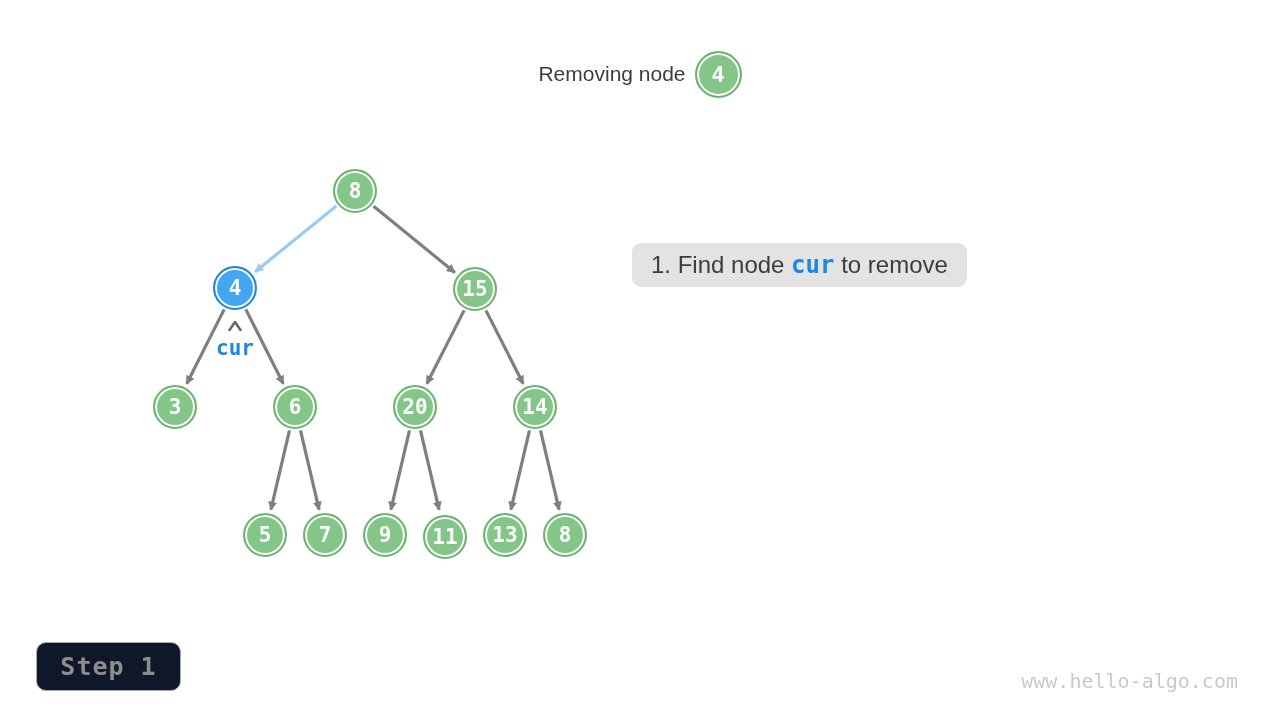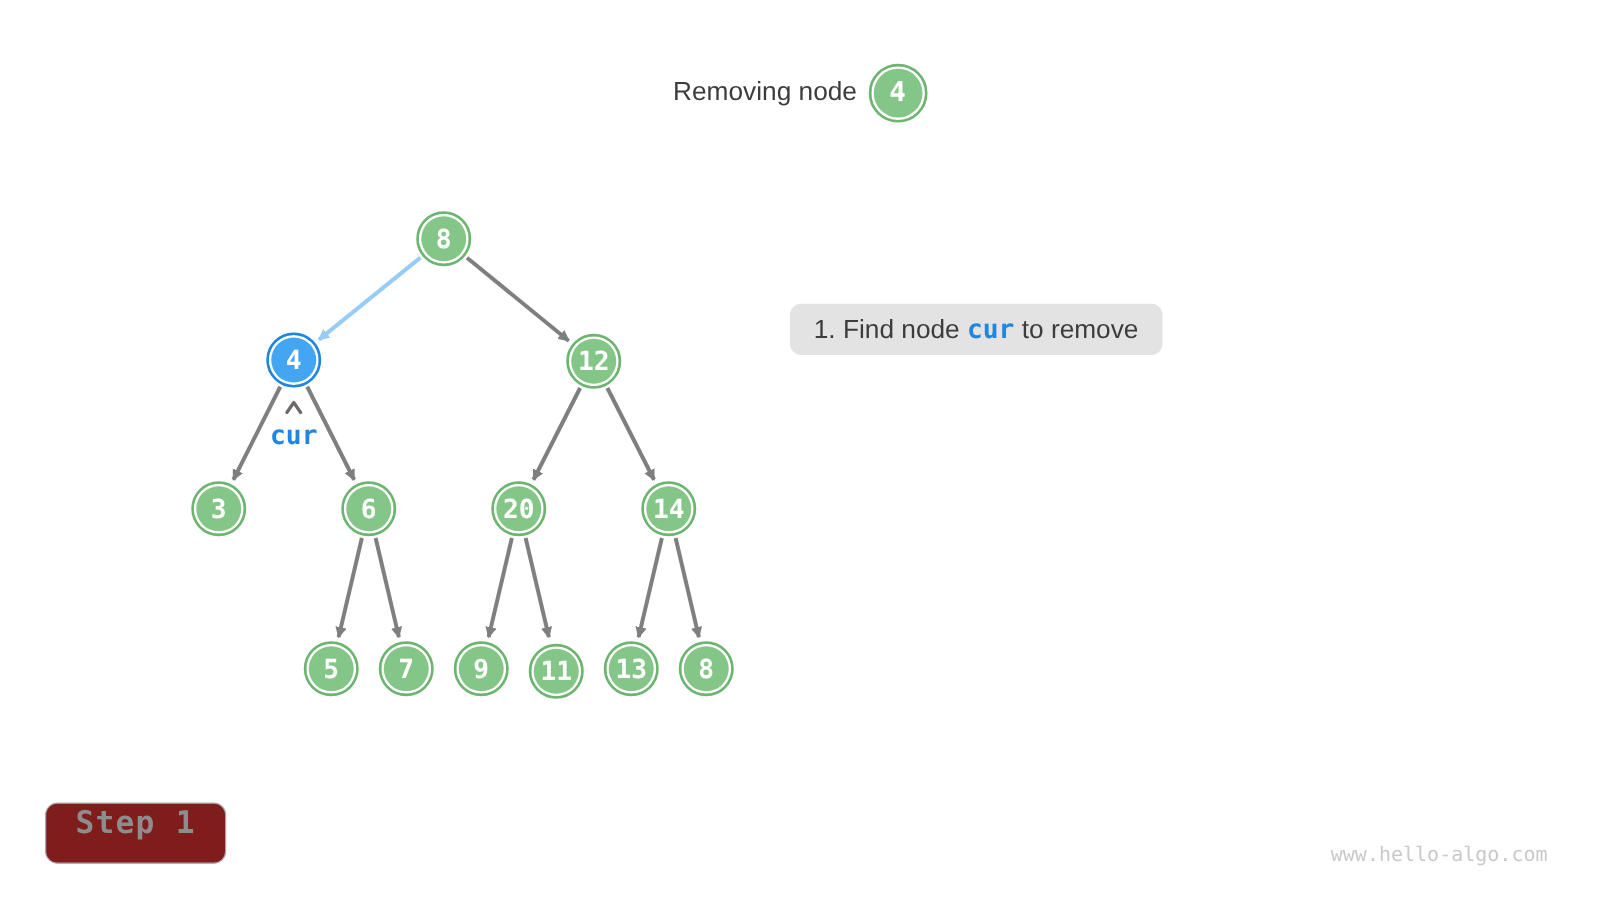--- a/index.html
+++ b/index.html
@@ -50,43 +50,43 @@
     position:absolute;left:200px;top:336px;width:70px;text-align:center;
     font-family:"DejaVu Sans Mono",monospace;font-weight:bold;font-size:21px;
     color:var(--cur-blue,#1f87e0);
   }
 
   
   .annotation{
     position:absolute;left:632px;top:243px;
     background:var(--annotation-bg,#e3e3e3);
     border-radius:9px;padding:8px 19px;
-    font-size:21px;color:var(--text-dark,#3c3c3c);
+    font-size:24px;color:var(--text-dark,#3c3c3c);
     white-space:pre;
   }
   .cur-inline{
     font-family:"DejaVu Sans Mono",monospace;font-weight:bold;
     color:var(--cur-blue,#1f87e0);
   }
 
   
   .step-box{
     position:absolute;left:36px;top:642px;width:145px;height:49px;
     box-sizing:border-box;border:1.5px solid #a8a8a8;border-radius:10px;
-    background:#7f1d1d;display:flex;align-items:flex-start;justify-content:center;
+    background:#0f172a;display:flex;align-items:center;justify-content:center;
   }
   .step-box span{
     font-family:"DejaVu Sans Mono",monospace;font-weight:bold;font-size:25px;
     letter-spacing:1px;color:var(--step-gray,#8d8d8d);
   }
 
   
   .watermark{
     position:absolute;right:42px;bottom:27px;
-    font-family:"DejaVu Sans Mono",monospace;font-size:16px;
+    font-family:"DejaVu Sans Mono",monospace;font-size:20px;
     color:var(--watermark-gray,#c9c9c9);
   }
 </style>
 </head>
 <body>
 
 <div class="canvas">
 
   <div class="title">
     <span>Removing node</span>
@@ -115,21 +115,21 @@
         <line x1="420.5" y1="430.4" x2="439.1" y2="509.7" class="edge normal" marker-end="url(#arrow-gray)"></line>
         <line x1="529.5" y1="430.4" x2="510.9" y2="509.7" class="edge normal" marker-end="url(#arrow-gray)"></line>
         <line x1="540.5" y1="430.4" x2="559.1" y2="509.7" class="edge normal" marker-end="url(#arrow-gray)"></line>
       </g>
     <polyline class="caret" points="229.5,330 235,322 240.5,330"></polyline>
   </svg>
 
   <div id="node-layer">
       <div class="node normal" style="left: 333px; top: 169px;">8</div>
       <div class="node highlighted" style="left: 213px; top: 266px;">4</div>
-      <div class="node normal" style="left: 453px; top: 267px;">12</div>
+      <div class="node normal" style="left: 453px; top: 267px;">15</div>
       <div class="node normal" style="left: 153px; top: 385px;">3</div>
       <div class="node normal" style="left: 273px; top: 385px;">6</div>
       <div class="node normal" style="left: 393px; top: 385px;">20</div>
       <div class="node normal" style="left: 513px; top: 385px;">14</div>
       <div class="node normal" style="left: 243px; top: 513px;">5</div>
       <div class="node normal" style="left: 303px; top: 513px;">7</div>
       <div class="node normal" style="left: 363px; top: 513px;">9</div>
       <div class="node normal" style="left: 423px; top: 515px;">11</div>
       <div class="node normal" style="left: 483px; top: 513px; text-align: right;">13</div>
       <div class="node normal" style="left: 543px; top: 513px;">8</div>

